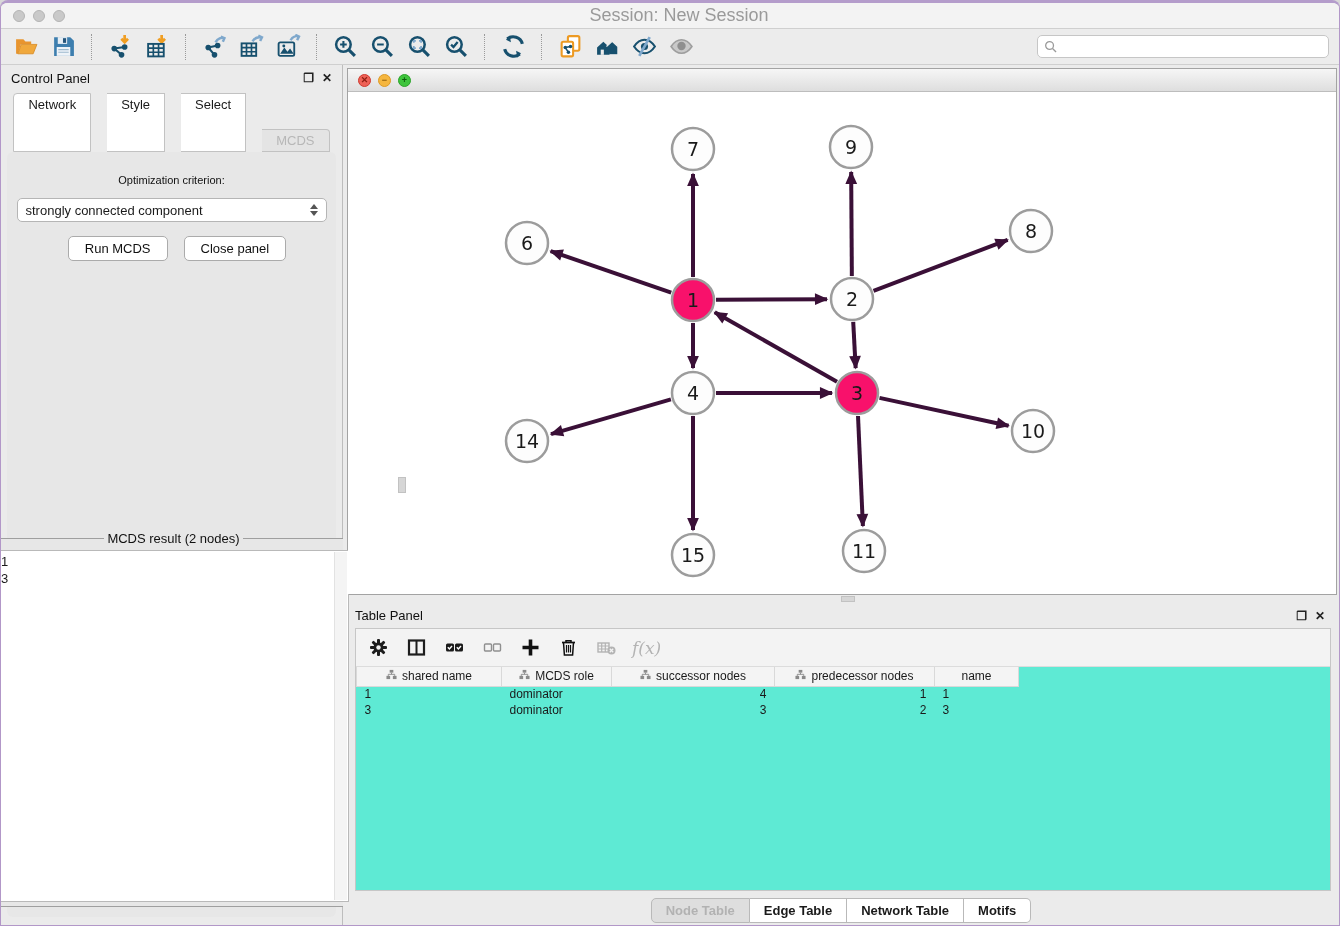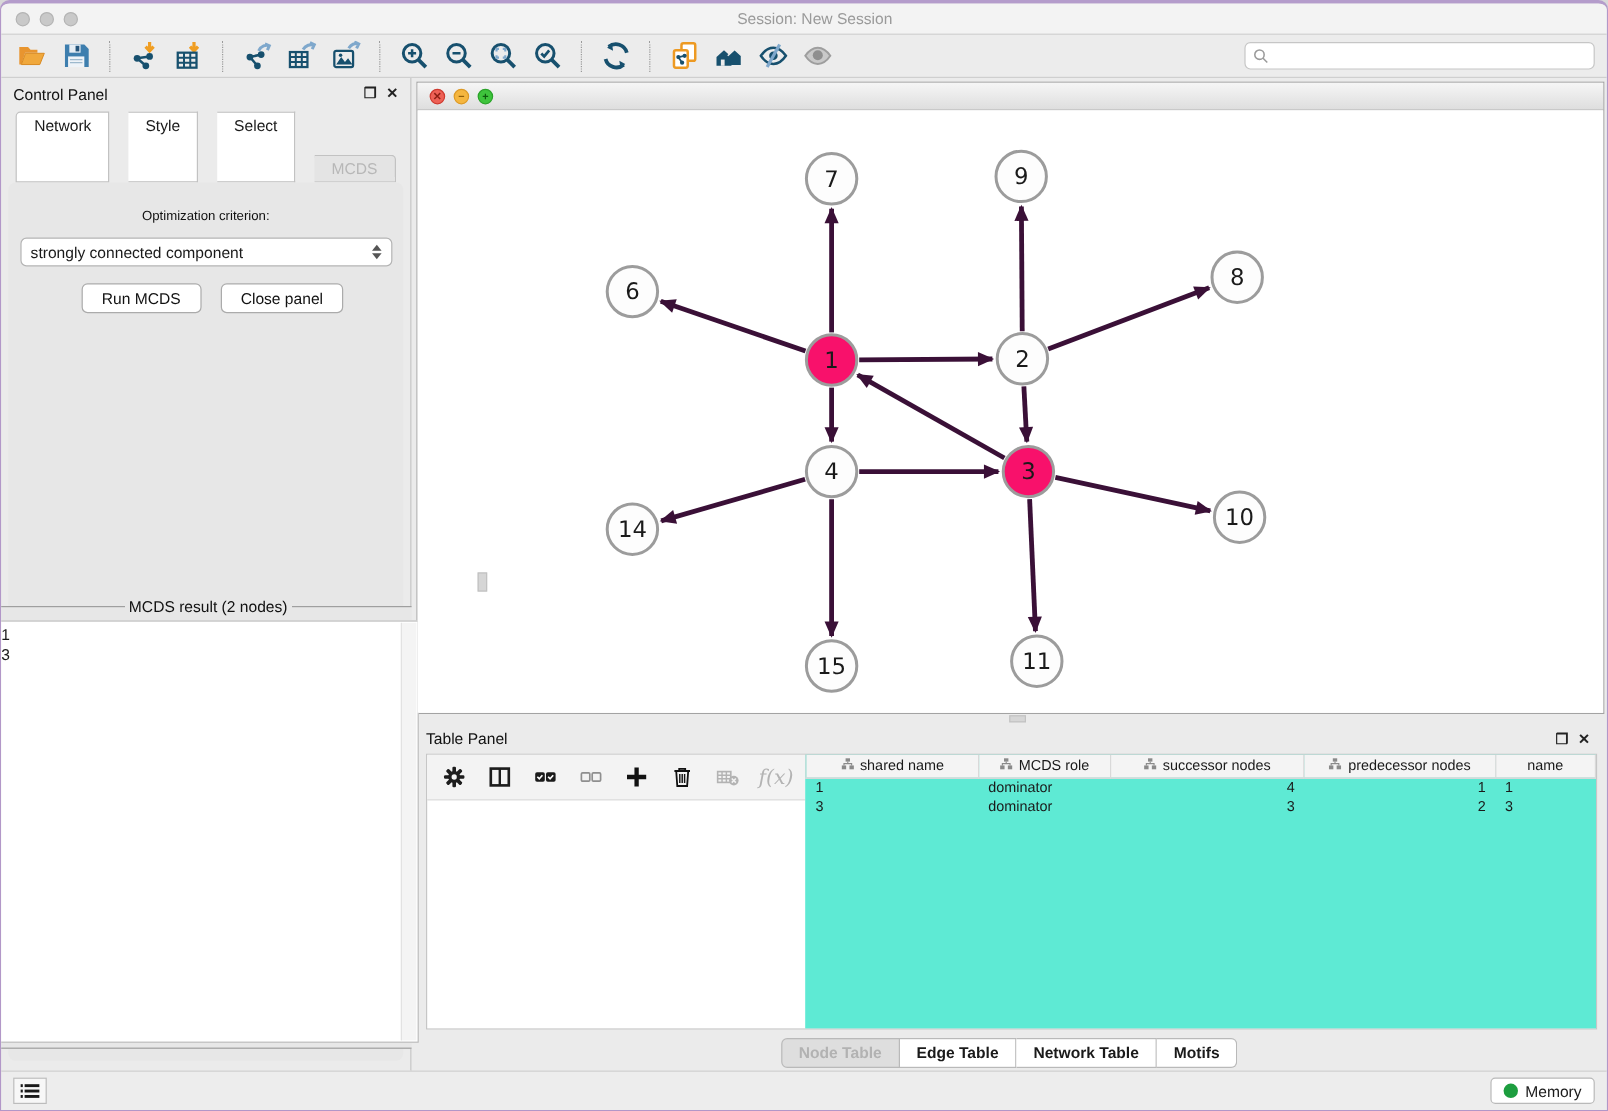--- a/index.html
+++ b/index.html
@@ -8,21 +8,21 @@
 
   .window { width:1340px; height:926px; display:flex; flex-direction:column;
             border:1px solid #b297c8; border-top:3px solid #b49ccb; border-radius:8px 8px 0 0;
             overflow:hidden; background:#ececec; }
 
   
   .titlebar { height:26px; background:#f3f3f3; border-bottom:1px solid #cfcfcf;
               display:flex; align-items:center; position:relative; flex:0 0 auto; }
   .traffic { display:flex; gap:8px; margin-left:12px; }
   .tl-dot { width:12px; height:12px; border-radius:50%; background:#c9c9c9; border:1px solid #b4b4b4; }
-  .title-text { position:absolute; left:18px; right:0; text-align:center; color:#9a9a9a; font-size:13px; }
+  .title-text { position:absolute; left:18px; right:0; text-align:center; color:#9a9a9a; font-size:18px; }
 
   
   .toolbar { height:36px; background:#ececec; border-bottom:1px solid #cfcfcf;
              display:flex; align-items:center; padding:0 10px; gap:7px; flex:0 0 auto; }
   .tb-icon { width:30px; height:28px; display:flex; align-items:center; justify-content:center; }
   .tb-icon svg { width:25px; height:25px; }
   .tb-sep { width:1px; height:26px; border-left:1px dotted #9a9a9a; margin:0 6px; }
   .tb-spacer { flex:1; }
   .searchbox { width:292px; height:23px; background:#fff; border:1px solid #c6c6c6; border-radius:5px;
                display:flex; align-items:center; padding:0 6px; gap:4px; }
@@ -77,21 +77,21 @@
   .net-canvas svg.graph { position:absolute; left:0; top:0; }
 
   .splitter-h { height:8px; position:relative; flex:0 0 auto; }
   .splitter-h .grip { position:absolute; left:50%; top:1px; width:14px; height:6px; background:#d6d6d6; border:1px solid #c2c2c2; }
   .grip-v { position:absolute; left:397px; top:412px; width:8px; height:16px; background:#d6d6d6; border:1px solid #c2c2c2; z-index:5; }
 
   
   .table-panel { flex:1; display:flex; flex-direction:column; min-height:0; }
   .tp-header { height:25px; display:flex; align-items:center; padding:0 14px 0 12px; flex:0 0 auto; }
   .tp-content { flex:1; margin:0 8px 4px 12px; background:#fff; border:1px solid #c6c6c6;
-                display:flex; flex-direction:row; min-height:0; }
+                display:flex; flex-direction:column; min-height:0; }
   .tp-toolbar { height:38px; background:#f3f3f3; border-bottom:1px solid #dcdcdc; display:flex; align-items:center;
                 padding:0 10px; gap:14px; flex:0 0 auto; }
   .tpi { width:24px; height:24px; display:flex; align-items:center; justify-content:center; }
   .tpi svg { width:19px; height:19px; }
   .fx-label { font-family:"DejaVu Serif", serif; font-style:italic; font-size:17px; color:#b3b3b3; }
   .tp-table { flex:1; overflow:hidden; background:#5eead4; }
   table.datatable { border-collapse:collapse; font-size:12px; }
   table.datatable th { background:#f4f4f4; border:1px solid #d9d9d9; border-top:none; font-weight:normal;
                        height:19px; padding:0 4px; }
   table.datatable th .th-inner { display:flex; align-items:center; justify-content:center; gap:5px; }
@@ -513,31 +513,13 @@
         <div class="tp-tabs">
             <div class="tab-lg tab-active">Node Table</div>
             <div class="tab-lg">Edge Table</div>
             <div class="tab-lg">Network Table</div>
             <div class="tab-lg">Motifs</div>
           </div>
       </div>
     </div>
   </div>
 
-  <div class="statusbar">
-    <div class="list-btn">
-      <svg width="16" height="13" viewBox="0 0 16 13">
-          <g fill="#1a1a1a">
-            <rect x="0" y="0.5" width="2" height="2.4"></rect>
-            <rect x="3.5" y="0.5" width="12.5" height="2.4"></rect>
-            <rect x="0" y="5" width="2" height="2.4"></rect>
-            <rect x="3.5" y="5" width="12.5" height="2.4"></rect>
-            <rect x="0" y="9.5" width="2" height="2.4"></rect>
-            <rect x="3.5" y="9.5" width="12.5" height="2.4"></rect>
-          </g>
-        </svg>
-    </div>
-    <div class="mem-btn">
-      <span class="mem-dot"></span>
-      <span>Memory</span>
-    </div>
-  </div>
 </div>
 
 </body></html>

